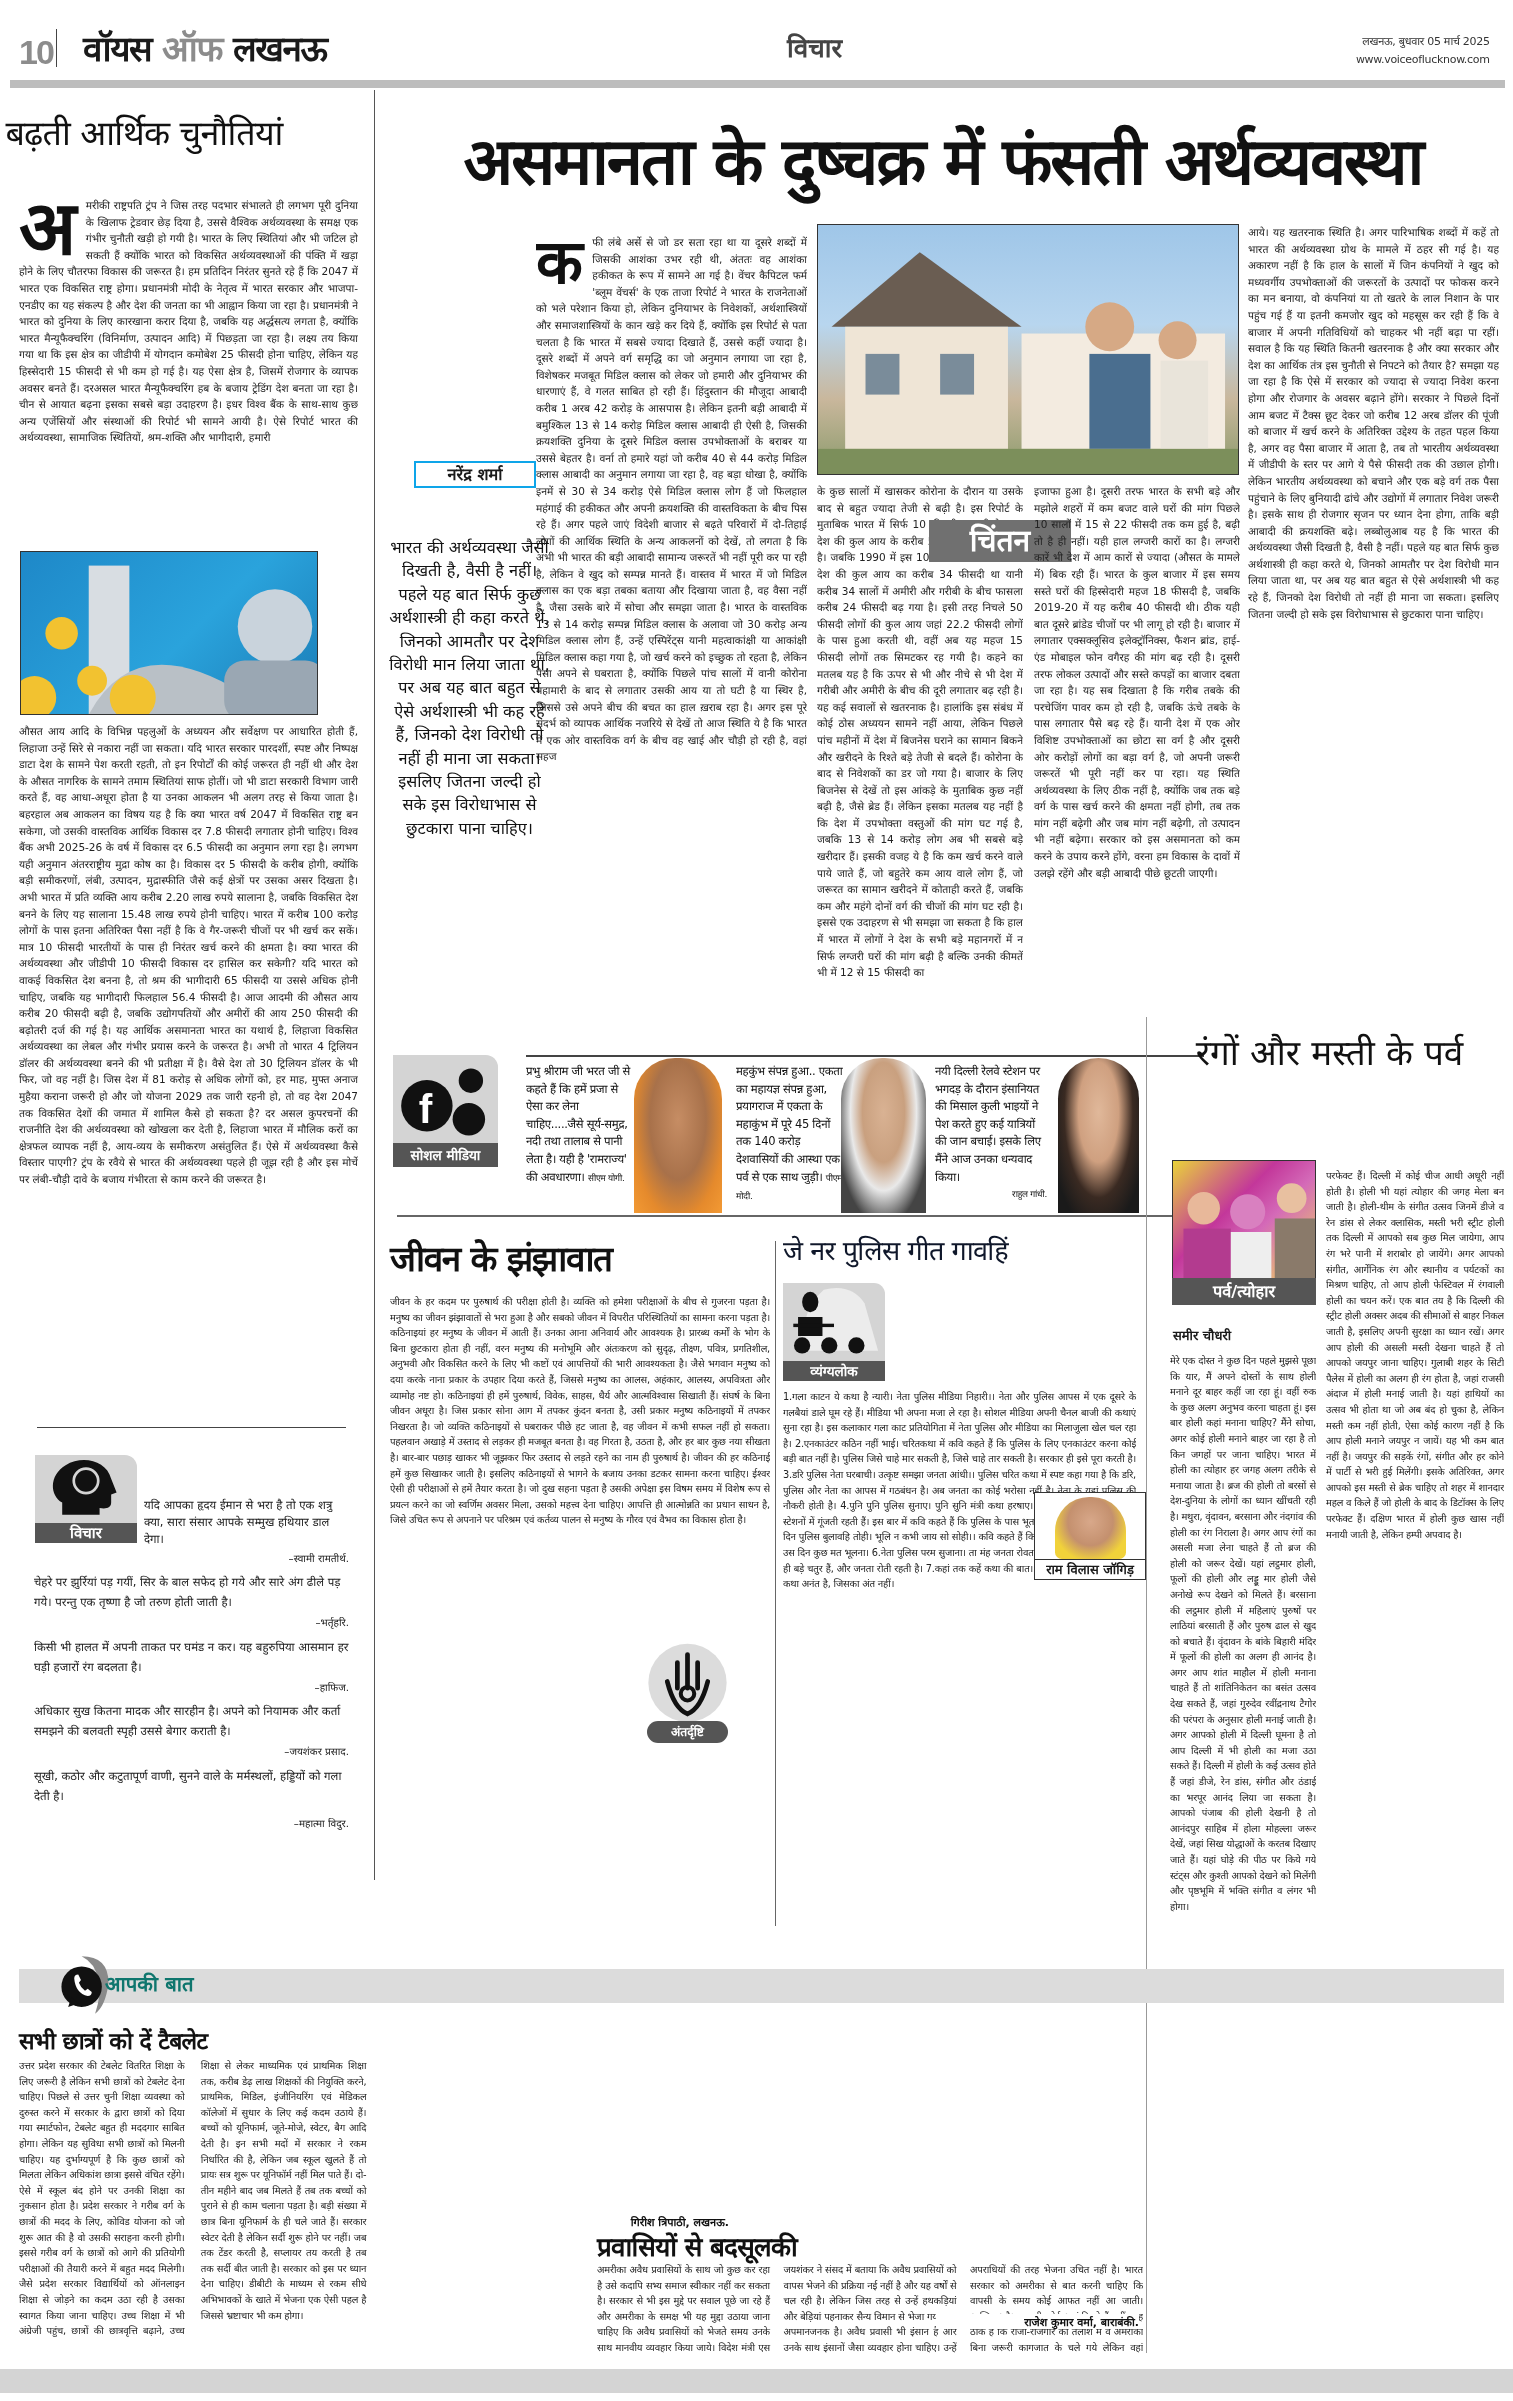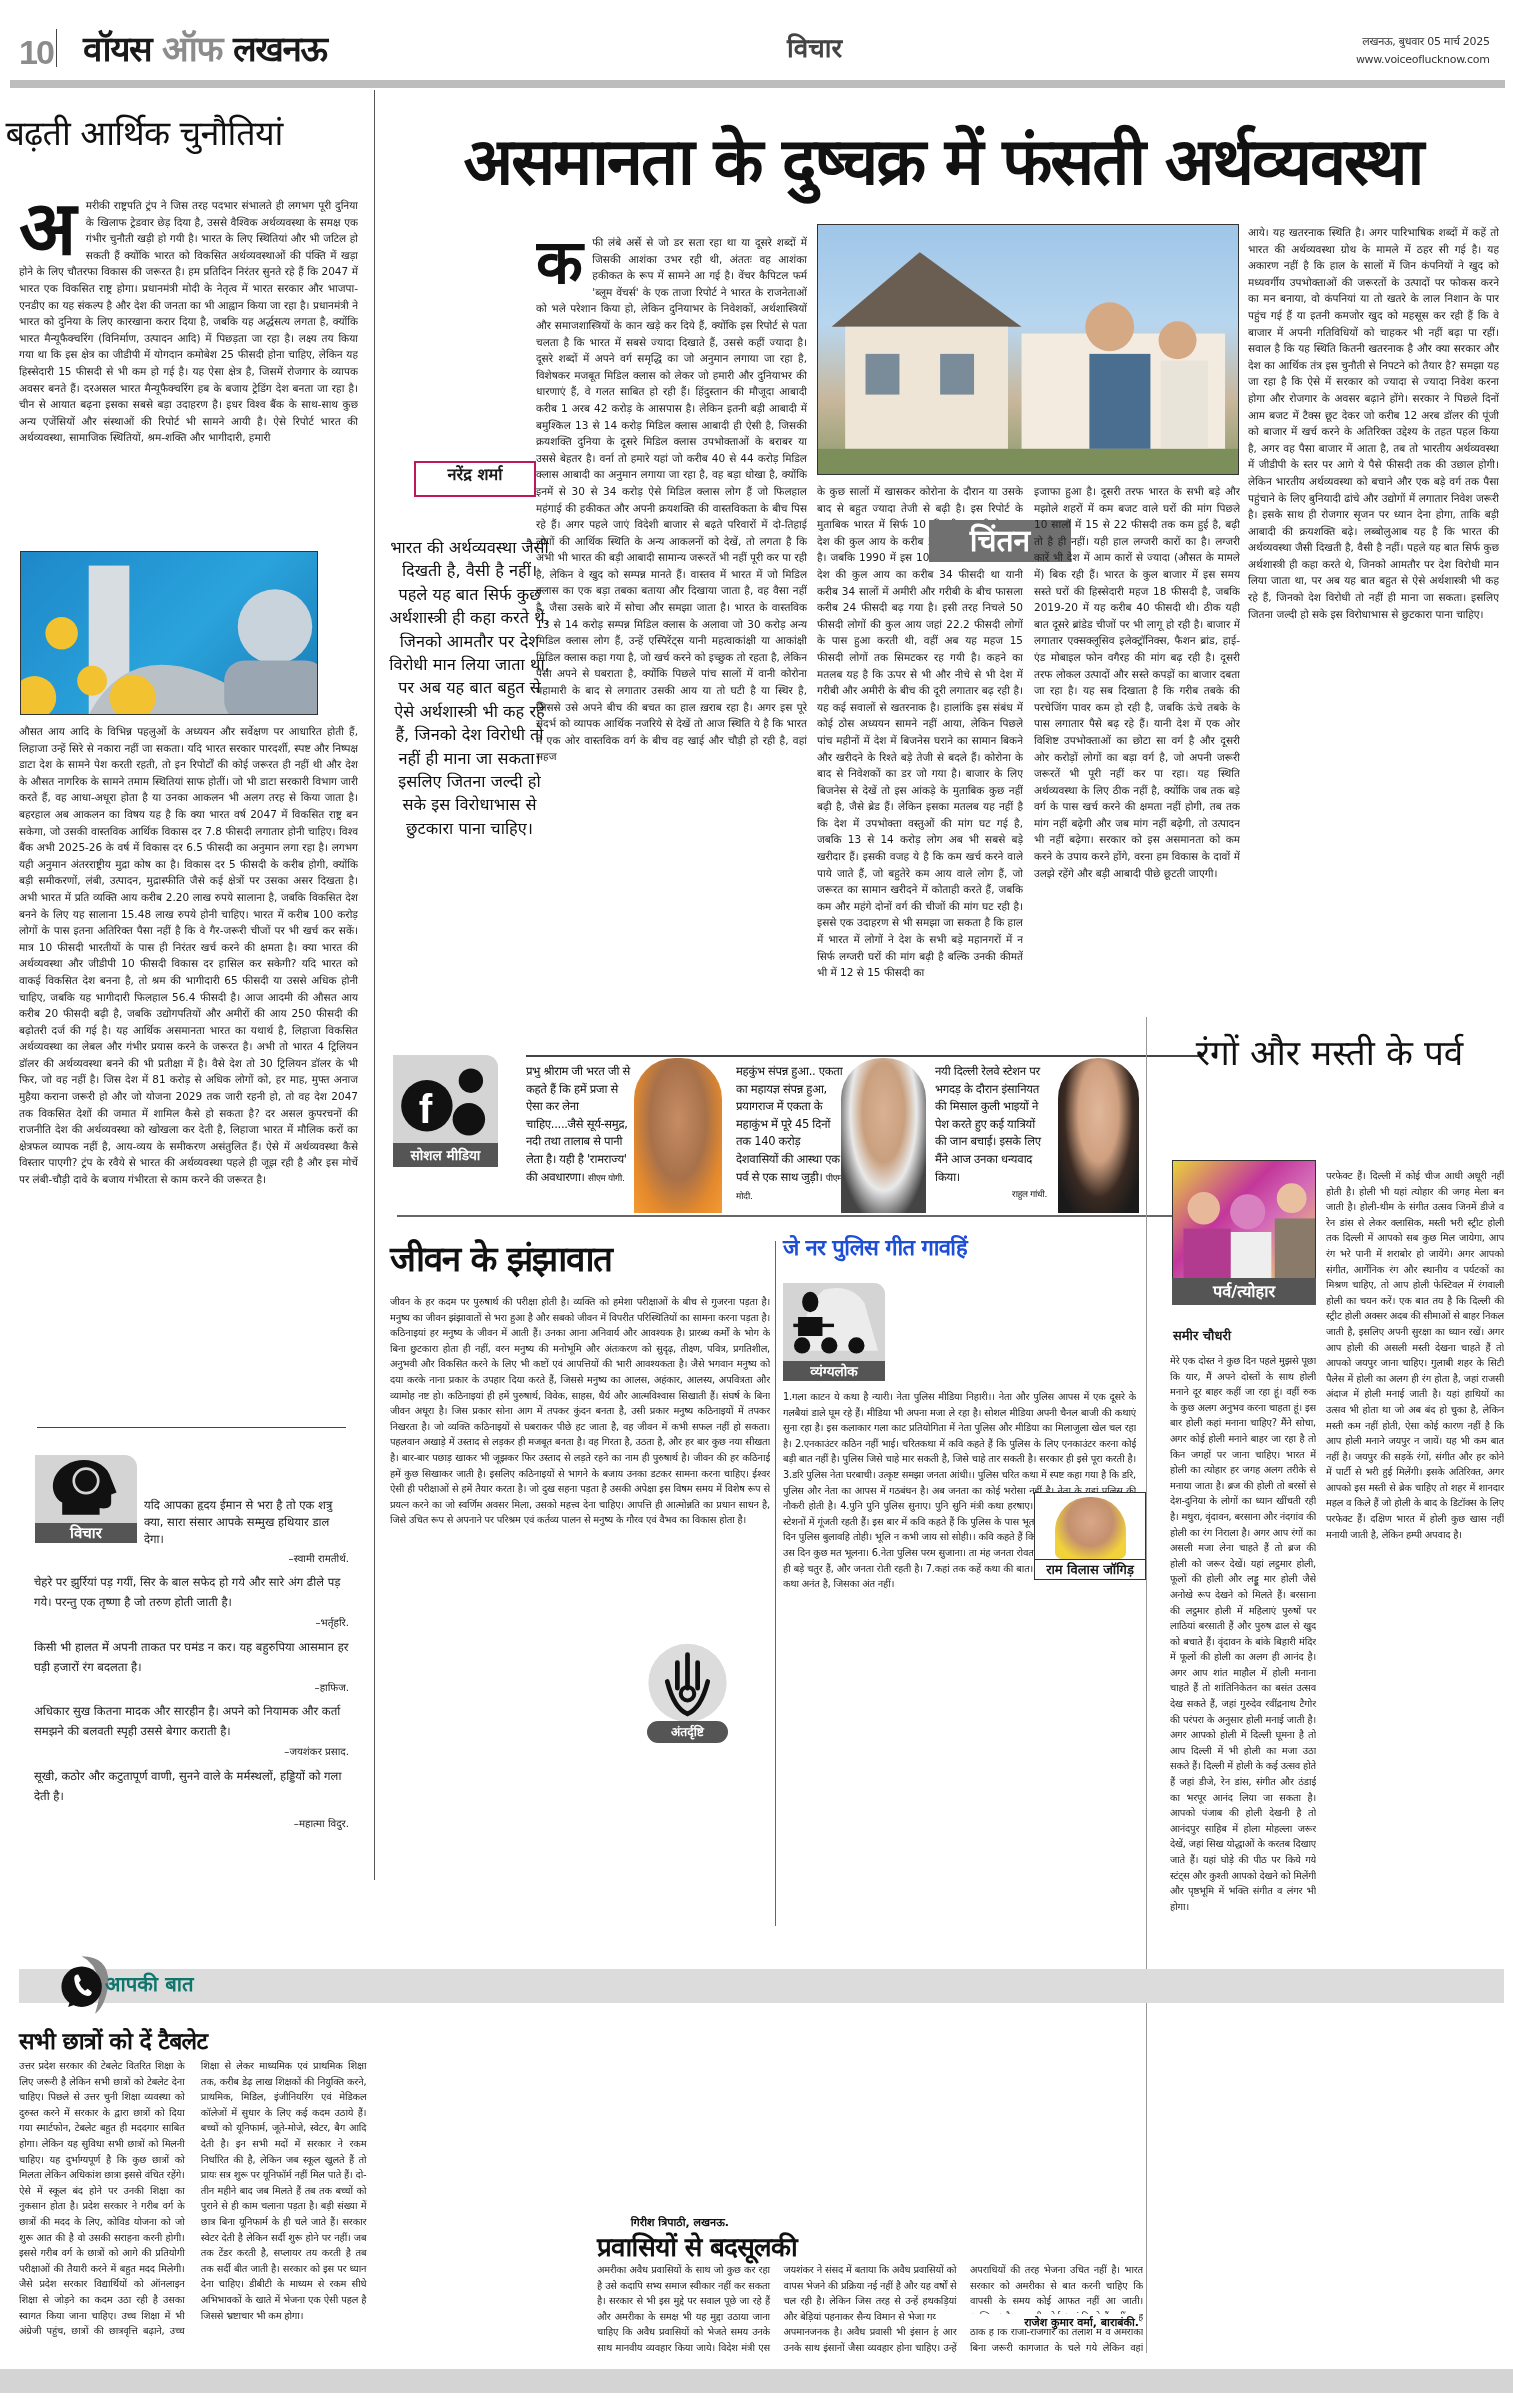--- a/index.html
+++ b/index.html
@@ -20,21 +20,21 @@
   #masthead .date { position: absolute; right: 24.4px; top: 33px; font-size: 11px; color: #333; text-align: right; line-height: 17.6px; letter-spacing: -0.3px; }
   #masthead .rule { position: absolute; left: 9.5px; right: 9.5px; top: 80px; height: 8.1px; background: #bdbdbd; }
 
   
   .left-head { left: 5.4px; top: 109px; font-size: 34px; color: #111; font-weight: normal; letter-spacing: -0.7px; }
   .dropcap { font-size: 75px; line-height: 61px; float: left; margin-right: 9.5px; font-weight: bold; color: #111; margin-top: 1.4px; }
 
   
   .main-head { left: 387px; top: 115px; width: 1112px; font-size: 65px; font-weight: bold; color: #111; text-align: center; letter-spacing: -2px; }
 
-  .byline-box { left: 414px; top: 461px; width: 122px; height: 36px; border: 2px solid #be185d; text-align: center; font-size: 16.3px; font-weight: bold; line-height: 23px; }
+  .byline-box { left: 414px; top: 461px; width: 122px; height: 27px; border: 2px solid #0ea5e9; text-align: center; font-size: 16.3px; font-weight: bold; line-height: 23px; }
   .pullquote { left: 388px; top: 536px; width: 163px; font-size: 16.3px; line-height: 23.4px; text-align: center; color: #111; }
 
   .photo { background: #cfd8dc; border: 1.4px solid #333; overflow: hidden; }
   .chintan-tag { left: 929px; top: 520px; width: 142px; height: 42px; background: #707070; color: #fff; font-size: 30px; text-align: center; line-height: 41px; font-weight: bold; }
 
   .badge { background: #d4d4d4; border-radius: 0 12.2px 0 0; overflow: hidden; }
   .badge .label { position: absolute; left: 0; right: 0; bottom: 0; background: #555; color: #fff; text-align: center; font-weight: bold; margin-top: 44px; }
 
   .social-quote { font-size: 11.5px; line-height: 17.6px; color: #111; letter-spacing: -0.3px; }
   .sec-head { font-weight: bold; color: #111; letter-spacing: -1.4px; }
@@ -202,21 +202,21 @@
 <div class="abs" style="left:640px; top:1641px; width:95px; height:102px;">
   <svg width="95" height="81" viewBox="0 0 140 120">
     <circle cx="70" cy="62" r="58" fill="#dcdcdc"></circle>
     <path d="M70 20 L70 70 M55 32 L55 70 M85 32 L85 70 M40 60 Q50 100 70 108 Q90 100 100 60" stroke="#111" stroke-width="7" fill="none" stroke-linecap="round"></path>
     <circle cx="70" cy="78" r="10" fill="none" stroke="#111" stroke-width="6"></circle>
   </svg>
   <div style="position:absolute; left:6.8px; right:6.8px; bottom:0; height:22px; background:#555; color:#fff; border-radius:11px; text-align:center; font-size:12.2px; line-height:22px; font-weight:bold;">अंतर्दृष्टि</div>
 </div>
 <div class="vline" style="left:775px; top:1241px; height:685px; width:0.7px; background:#666;"></div>
 
-<h2 class="abs" style="left:783px; top:1231px; font-size:22px; color:#1d4ed8; font-weight:bold; letter-spacing:-0.7px;">जे नर पुलिस गीत गावहिं</h2>
+<h2 class="abs" style="left:783px; top:1231px; font-size:27px; color:#0f172a; font-weight:normal; letter-spacing:-0.7px;">जे नर पुलिस गीत गावहिं</h2>
 <div class="abs badge" style="left:783px; top:1283px; width:102px; height:98px; border-radius:0 11px 0 0;">
   <svg width="102" height="78" viewBox="0 0 150 115">
     <path d="M60 10 Q100 0 120 30 L140 100 L20 100 L40 30 Z" fill="#ececec"></path>
     <ellipse cx="40" cy="28" rx="12" ry="15" fill="#111"></ellipse>
     <path d="M22 50 L58 50 L58 78 L22 78 Z" fill="#111"></path>
     <rect x="15" y="60" width="60" height="5" fill="#111"></rect>
     <circle cx="28" cy="92" r="12" fill="#111"></circle>
     <circle cx="68" cy="92" r="12" fill="#111"></circle>
     <circle cx="108" cy="92" r="12" fill="#111"></circle>
   </svg>

